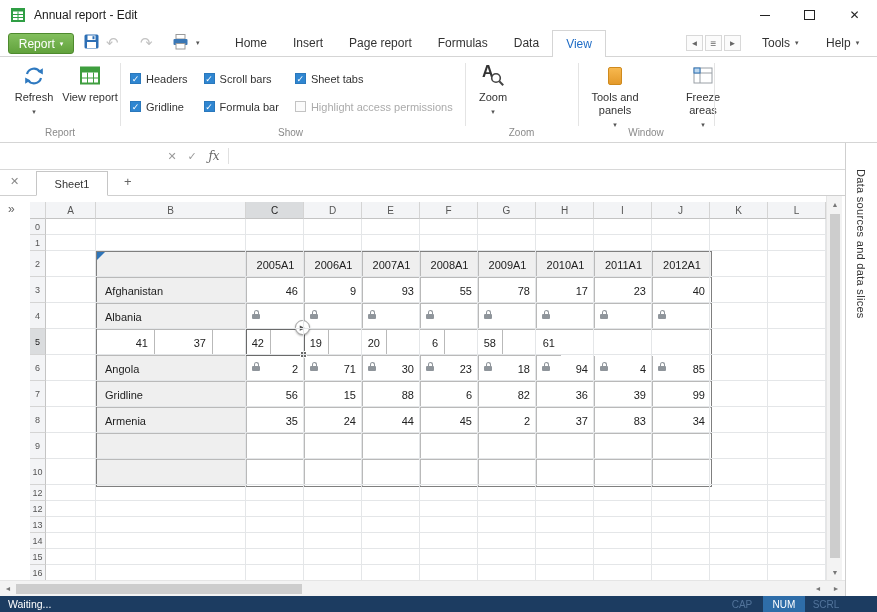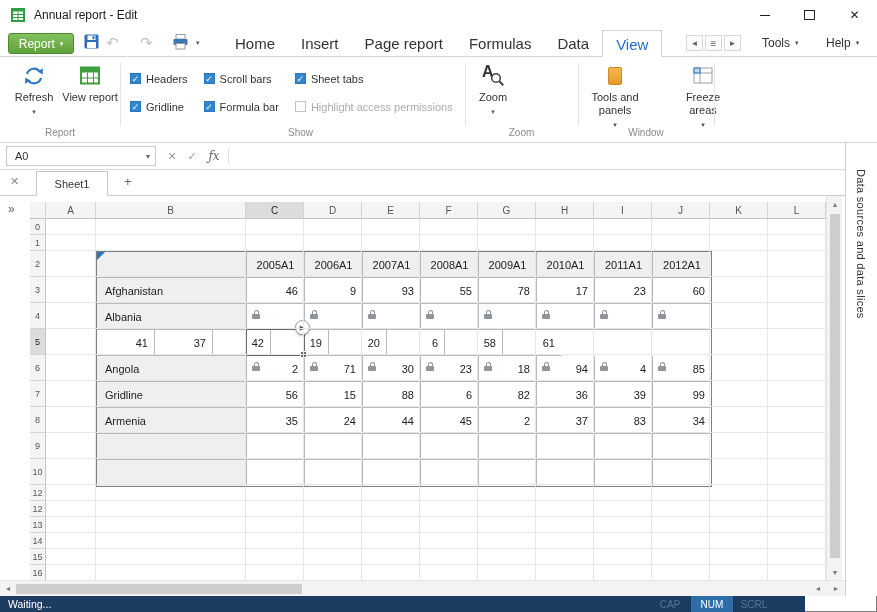--- a/index.html
+++ b/index.html
@@ -15,21 +15,21 @@
   .maxglyph{width:9px;height:8px;border:1px solid #222}
 
   
   .menubar{position:absolute;top:30px;left:0;width:877px;height:26px;background:#fff}
   .report-btn{position:absolute;left:8px;top:3px;width:66px;height:21px;background:linear-gradient(#83bf5e,#61a23c);border:1px solid #4e8a2e;border-radius:3px;color:#fff;font-size:12px;display:flex;align-items:center;justify-content:center;gap:5px;box-sizing:border-box}
   .report-btn .dd{font-size:7px;margin-top:1px}
   .qa{position:absolute;top:4px;display:flex;align-items:center;justify-content:center}
   .ico-dis{color:#c3c3c3;font-size:15px}
   .dd-sm{font-size:7px;color:#555}
   .tabstrip{position:absolute;left:222px;top:0;height:27px;display:flex;align-items:flex-start;z-index:5}
-  .mtab{height:26px;padding:0 13px;display:flex;align-items:center;font-size:15px;color:#333;box-sizing:border-box}
+  .mtab{height:26px;padding:0 13px;display:flex;align-items:center;font-size:12px;color:#333;box-sizing:border-box}
   .mtab.active{height:27px;background:#fff;border:1px solid #d5d5d5;border-bottom:none;color:#1f6cc5}
   .navbtns{position:absolute;left:686px;top:5px;display:flex;gap:2px}
   .navbtn{width:17px;height:16px;border:1px solid #d8d8d8;background:#fbfbfb;color:#666;font-size:8px;display:flex;align-items:center;justify-content:center;box-sizing:border-box}
   .menu-dd{position:absolute;top:0;height:26px;display:flex;align-items:center;gap:5px;font-size:12px;color:#333}
 
   
   .ribbon{position:absolute;top:56px;left:0;width:877px;height:87px;background:#fff;border-top:1px solid #d5d5d5;border-bottom:1px solid #d5d5d5;box-sizing:border-box}
   .rgroup-label{position:absolute;bottom:4px;font-size:10px;color:#8a8a8a;text-align:center}
   .rdivider{position:absolute;top:6px;bottom:16px;width:1px;background:#e4e4e4}
   .rbtn{position:absolute;display:flex;flex-direction:column;align-items:center;font-size:11px;color:#333;text-align:center;line-height:13px}
@@ -101,21 +101,21 @@
   .vs-thumb{position:absolute;left:3px;top:18px;width:10px;height:344px;background:#cdcdcd}
   .hscroll{position:absolute;left:0;top:580px;width:845px;height:16px;background:#f3f3f3;border-top:1px solid #e5e5e5;box-sizing:border-box}
   .hs-btn{position:absolute;top:0;width:16px;height:15px;display:flex;align-items:center;justify-content:center;font-size:7px;color:#777}
   .hs-thumb{position:absolute;left:16px;top:3px;width:286px;height:10px;background:#cdcdcd}
 
   
   .sidepanel{position:absolute;left:845px;top:143px;width:32px;height:453px;background:#fff;border-left:1px solid #cfcfcf;box-sizing:border-box}
   .sidelabel{position:absolute;left:9px;top:26px;writing-mode:vertical-rl;font-size:11px;color:#333;letter-spacing:.3px;white-space:nowrap}
 
   
-  .statusbar{position:absolute;left:0;top:596px;width:805px;height:16px;background:#1c3c61;display:flex;align-items:center}
+  .statusbar{position:absolute;left:0;top:596px;width:877px;height:16px;background:#1c3c61;display:flex;align-items:center}
   .status-text{color:#fff;font-size:10.5px;margin-left:8px}
   .indicators{position:absolute;right:30px;top:0;height:16px;display:flex}
   .ind{width:42px;height:16px;display:flex;align-items:center;justify-content:center;font-size:10px;color:#52749b}
   .ind.active{background:#2e6da8;color:#fff}
 </style>
 </head>
 <body>
 
 <div class="app">
 
@@ -249,21 +249,21 @@
         </div>
         <div class="cbitem">
           <div class="cbbox">✓</div>
           <div class="cblabel">Sheet tabs</div>
         </div>
         <div class="cbitem disabled">
           <div class="cbbox un"></div>
           <div class="cblabel">Highlight access permissions</div>
         </div>
       </div>
-    <div class="rgroup-label" style="left:128px;width:345px">Show</div>
+    <div class="rgroup-label" style="left:118px;width:345px">Show</div>
     <div class="rdivider" style="left:465px"></div>
 
     <div class="rbtn" style="left:470px;top:6px;width:46px">
       <div class="ricon">
         <div class="zoomA">
           <span class="A">A</span>
           <svg width="15" height="15" viewBox="0 0 15 15" style="position:absolute;right:0;bottom:0">
             <circle cx="6" cy="6" r="4.3" fill="rgba(255,255,255,.8)" stroke="#444" stroke-width="1.6"></circle>
             <line x1="9.3" y1="9.3" x2="13.2" y2="13.2" stroke="#444" stroke-width="2"></line>
           </svg>
@@ -292,24 +292,20 @@
         </svg>
       </div>
       <span>Freeze areas</span>
       <span class="dd">▾</span>
     </div>
     <div class="rgroup-label" style="left:578px;width:136px">Window</div>
     <div class="rdivider" style="left:714px"></div>
   </div>
 
   <div class="fbar">
-    <div class="namebox">
-      <span class="nm">A0</span>
-      <span class="dd">▾</span>
-    </div>
     <div class="fico" style="left:164px">
         <span>✕</span>
       </div>
     <div class="fico" style="left:184px">
         <span>✓</span>
       </div>
     <div class="fico fxico" style="left:204px">
         <span>ƒx</span>
       </div>
     <div class="fdiv"></div>
@@ -392,21 +388,21 @@
             <div class="tcell tval">
               <span>78</span>
             </div>
             <div class="tcell tval">
               <span>17</span>
             </div>
             <div class="tcell tval">
               <span>23</span>
             </div>
             <div class="tcell tval">
-              <span>60</span>
+              <span>40</span>
             </div>
           </div>
           <div class="trow">
             <div class="tcell tcountry">Albania</div>
             <div class="tcell tval locked">
               <div class="lock"></div>
               <span></span>
             </div>
             <div class="tcell tval locked">
               <div class="lock"></div>

